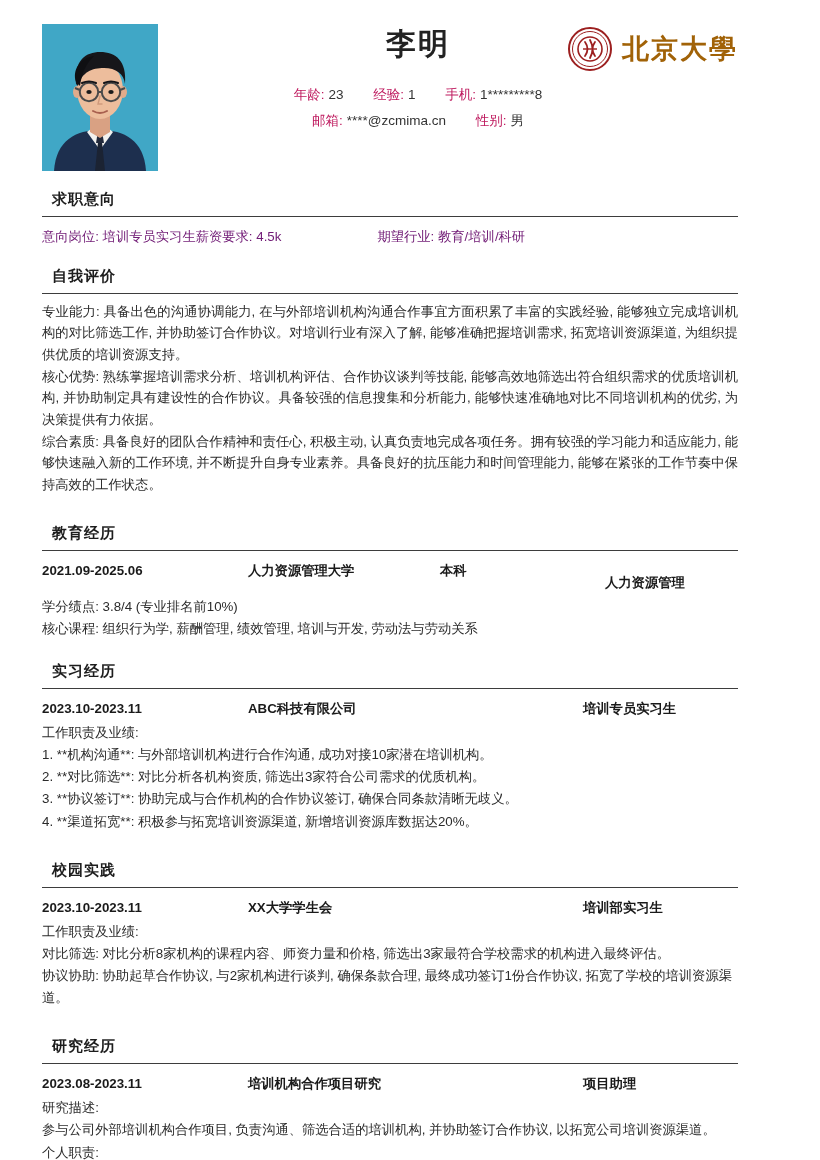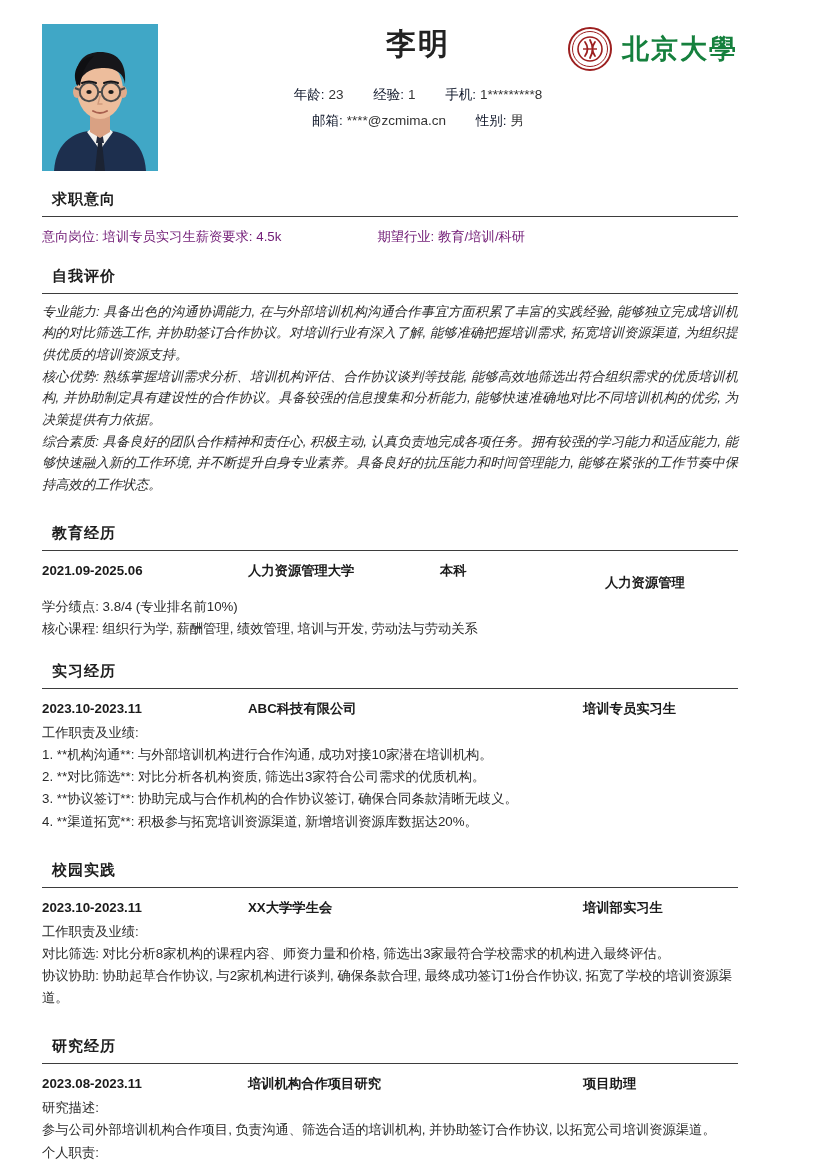--- a/index.html
+++ b/index.html
@@ -57,37 +57,37 @@
   }
 
   .contact-line {
     font-size: 13.5px;
     color: #333333;
     line-height: 1.95;
     white-space: nowrap;
   }
   .contact-line .pair { display: inline-block; }
   .contact-line .gap-l { margin-left: 26px; }
-  .contact-line .lbl { color: #0f172a; }
+  .contact-line .lbl { color: #be185d; }
   .contact-line .val { color: #333; margin-left: 4px; }
 
   .school-logo {
     position: absolute;
     right: 0;
     top: 26px;
     display: flex;
     align-items: center;
     gap: 9px;
   }
   .seal { width: 46px; height: 46px; flex: 0 0 auto; }
   .logo-text {
     font-family: "DejaVu Serif", "Liberation Serif", serif;
     font-size: 27px;
     font-weight: bold;
-    color: #15803d;
+    color: #a16207;
     letter-spacing: 2px;
     white-space: nowrap;
   }
 
   
   .section { margin-top: 6px; }
 
   .section-title {
     font-size: 15px;
     font-weight: bold;
@@ -102,21 +102,21 @@
     width: 100%;
     margin-bottom: 7px;
   }
 
   .body-text {
     font-size: 13.3px;
     line-height: 1.63;
     color: #2b2b2b;
     text-align: justify;
   }
-  .body-text p { margin: 0; font-style: italic; }
+  .body-text p { margin: 0; }
 
   
   .intent-row {
     display: flex;
     font-size: 13.3px;
     line-height: 1.7;
     color: #701a75;
     padding: 2px 0 6px 0;
   }
   .intent-a { white-space: nowrap; }

